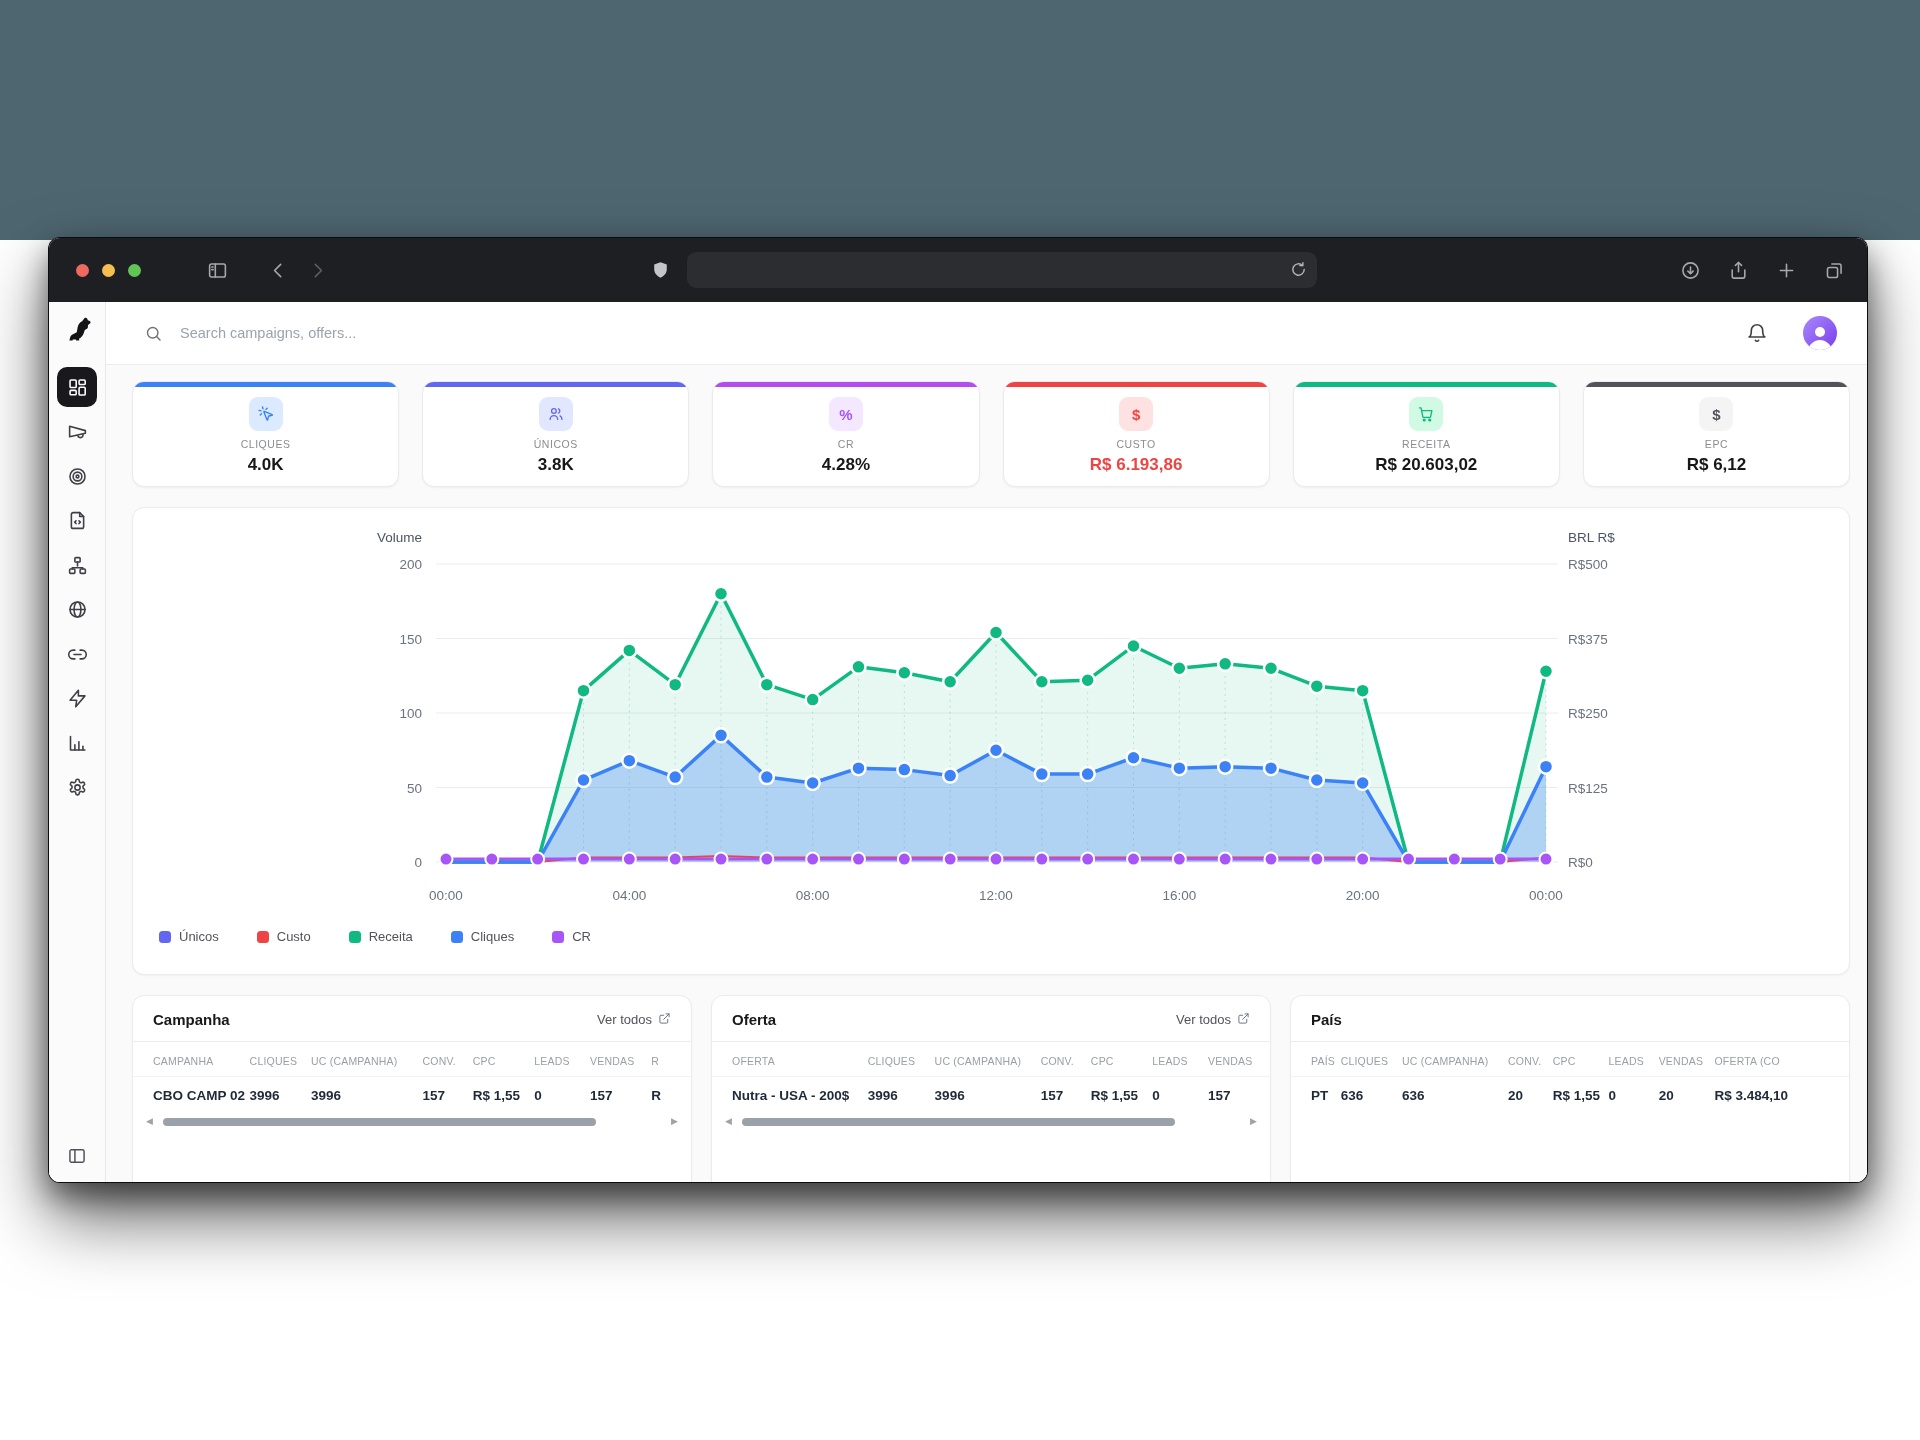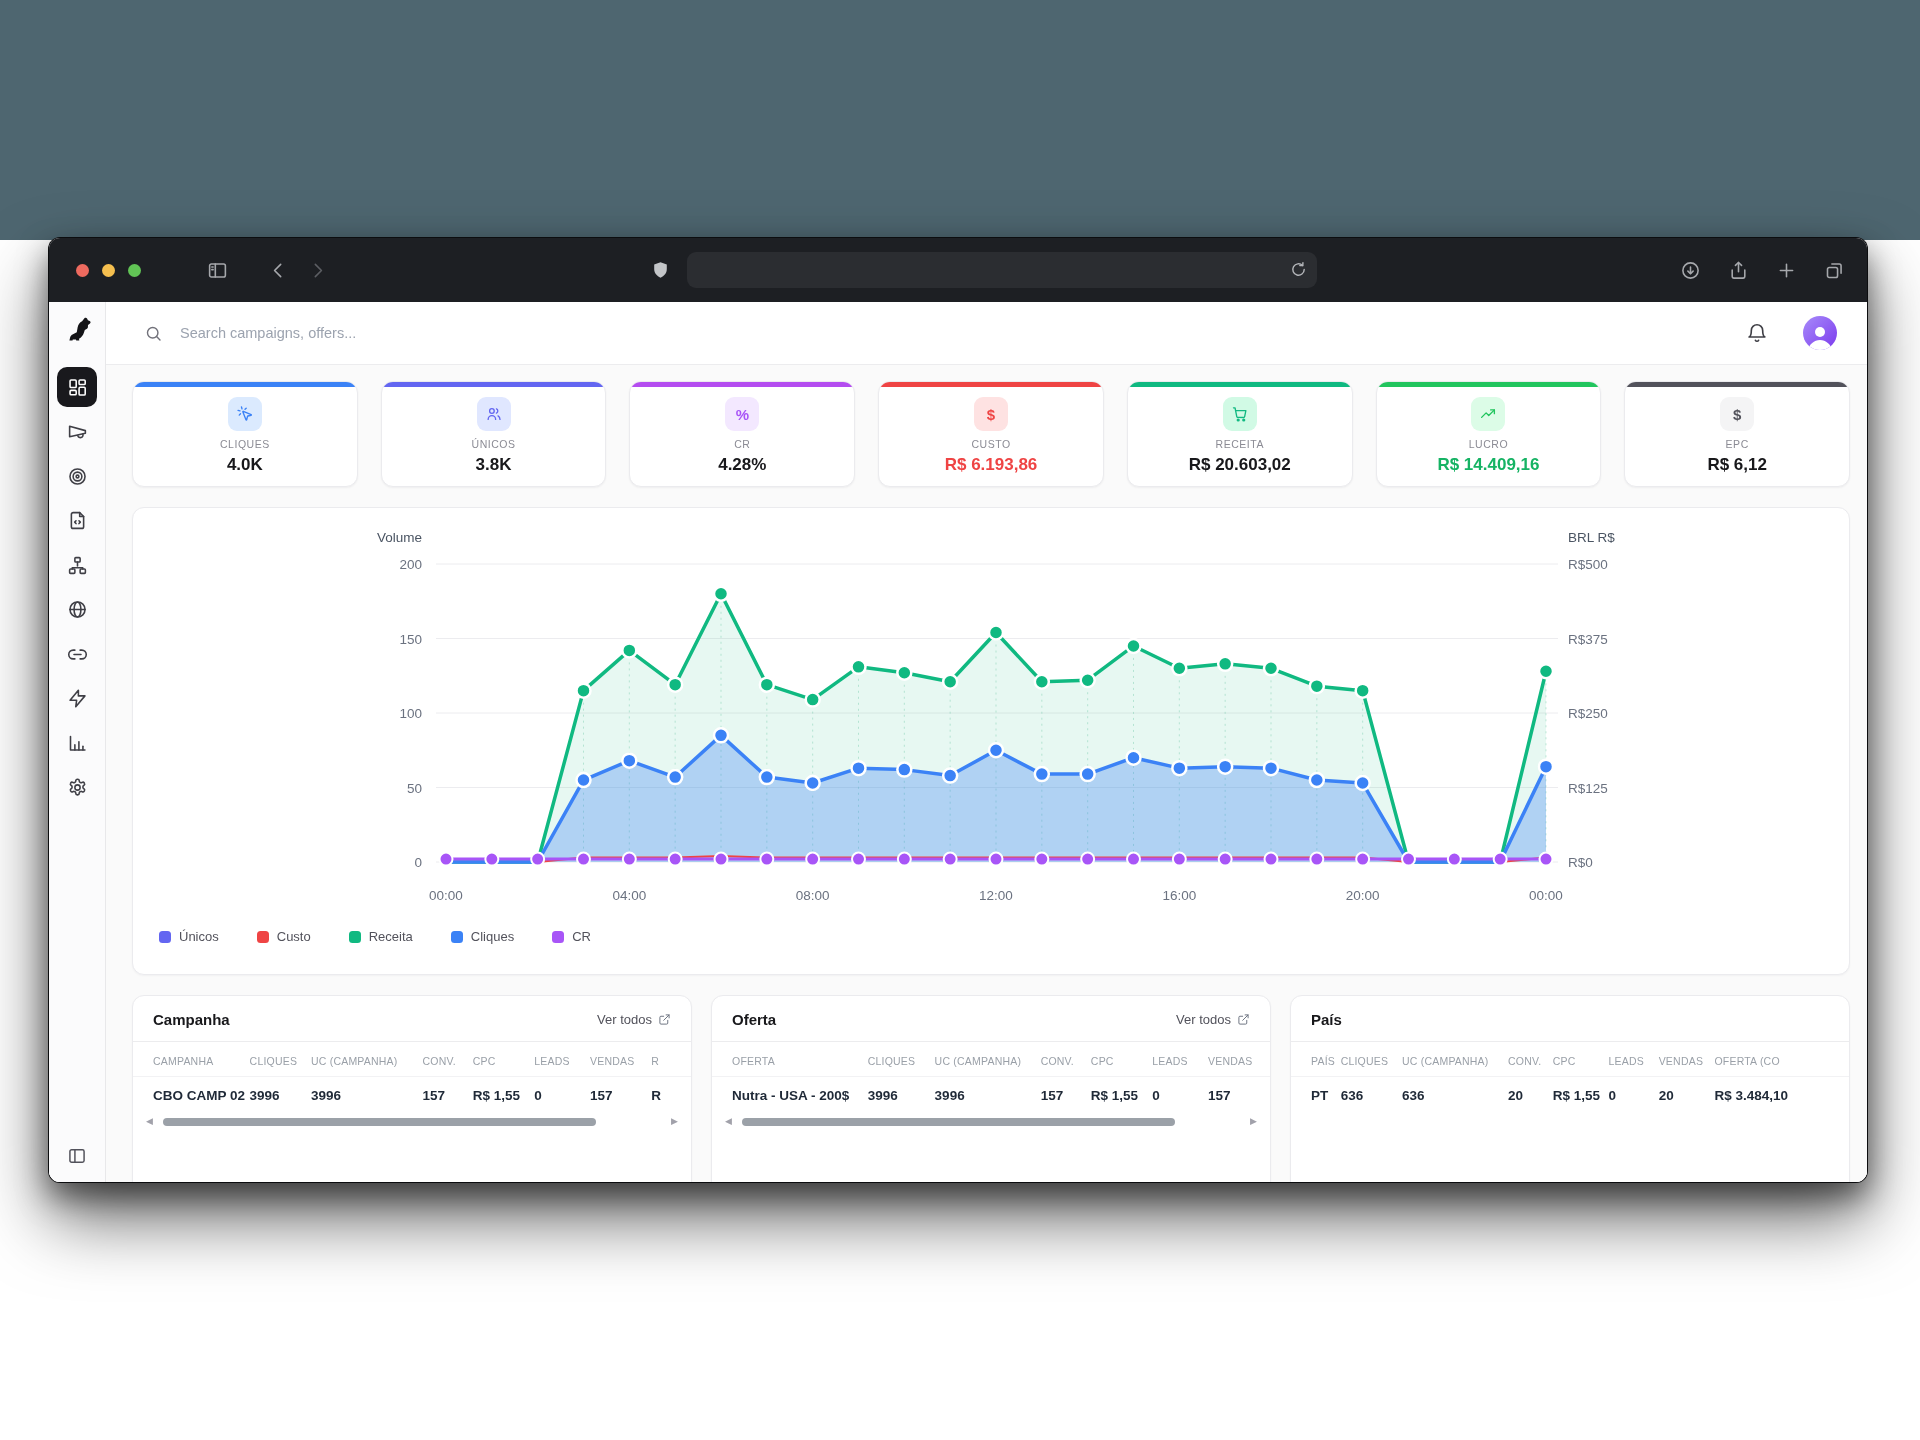--- a/index.html
+++ b/index.html
@@ -55,21 +55,21 @@
   .chart-svg{width:100%;height:398px;display:block;}
   .legend{display:flex;gap:38px;align-items:center;padding:9px 8px 0;}
   .legend-item{display:flex;align-items:center;}
   .legend-swatch{width:12px;height:12px;border-radius:3.5px;}
   .legend-label{font-size:13px;color:#52525b;margin-left:8px;}
   
   .tables-row{display:flex;gap:19px;margin-top:20px;align-items:flex-start;}
   .table-card{flex:1 1 0;min-width:0;background:#fff;border:1px solid #ebebee;border-radius:12px;overflow:hidden;height:212px;box-shadow:0 1px 2px rgba(16,24,40,.04);}
   .tc-head{display:flex;justify-content:space-between;align-items:center;padding:15px 20px 13px;border-bottom:1px solid #ececee;}
   .tc-title{font-size:15px;font-weight:bold;color:#18181b;}
-  .tc-link{font-size:13px;color:#52525b;display:flex;align-items:center;gap:6px;}
+  .tc-link{font-size:13px;color:#52525b;display:flex;align-items:flex-start;gap:6px;}
   .tc-link svg{width:13px;height:13px;color:#6b7280;}
   .table-card table{width:100%;border-collapse:collapse;table-layout:fixed;}
   .table-card th{font-size:10.5px;font-weight:normal;color:#9aa0a8;text-align:left;padding:13px 5px 9px;letter-spacing:.02em;white-space:nowrap;overflow:hidden;}
   .table-card td{font-size:13.5px;color:#1f2937;padding:11px 5px;border-top:1px solid #f2f2f4;white-space:nowrap;overflow:hidden;font-weight:bold;}
   .table-card th:first-child,.table-card td:first-child{padding-left:20px;}
   .scrollrow{display:flex;align-items:center;gap:7px;padding:3px 13px 0;}
   .scroll-arrow{font-size:9px;color:#a1a1aa;line-height:1;}
   .scroll-track{flex:1;height:8px;position:relative;}
   .scroll-thumb{position:absolute;left:3px;top:0;height:8px;border-radius:4px;background:#9ba1a8;width:86%;}
 </style>
@@ -323,31 +323,20 @@
               <div class="kpi-strip" style="background:#10b981"></div>
               <div class="kpi-chip" style="background:#d1fae5;color:#10b981">
                 <svg viewBox="0 0 24 24" fill="none" stroke="currentColor" stroke-width="1.8" stroke-linecap="round" stroke-linejoin="round">
                   <circle cx="9.6" cy="20" r="1.25" fill="currentColor"></circle>
                   <circle cx="17" cy="20" r="1.25" fill="currentColor"></circle>
                   <path d="M3.3 3.8h2.1l2.3 11.6a1.5 1.5 0 0 0 1.5 1.2h7.5a1.5 1.5 0 0 0 1.5-1.2l1.6-8H6"></path>
                 </svg>
               </div>
               <div class="kpi-label">RECEITA</div>
               <div class="kpi-value" style="color:#18181b">R$ 20.603,02</div>
-            </div>
-            <div class="kpi-card">
-              <div class="kpi-strip" style="background:#22c55e"></div>
-              <div class="kpi-chip" style="background:#dcfce7;color:#22c55e">
-                <svg viewBox="0 0 24 24" fill="none" stroke="currentColor" stroke-width="1.8" stroke-linecap="round" stroke-linejoin="round">
-                  <polyline points="3.5 16.5 9.5 10.5 13 14 20.5 6.5"></polyline>
-                  <polyline points="15.5 6.5 20.5 6.5 20.5 11.5"></polyline>
-                </svg>
-              </div>
-              <div class="kpi-label">LUCRO</div>
-              <div class="kpi-value" style="color:#16b364">R$ 14.409,16</div>
             </div>
             <div class="kpi-card">
               <div class="kpi-strip" style="background:#52525b"></div>
               <div class="kpi-chip" style="background:#f4f4f5;color:#52525b">
                 <span class="glyph">$</span>
               </div>
               <div class="kpi-label">EPC</div>
               <div class="kpi-value" style="color:#18181b">R$ 6,12</div>
             </div>
           </div>

